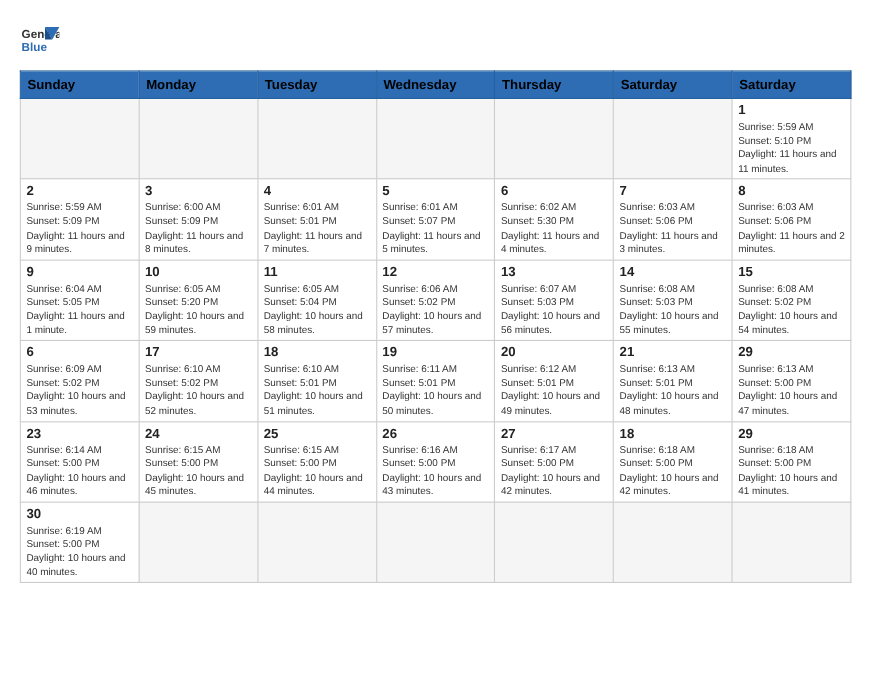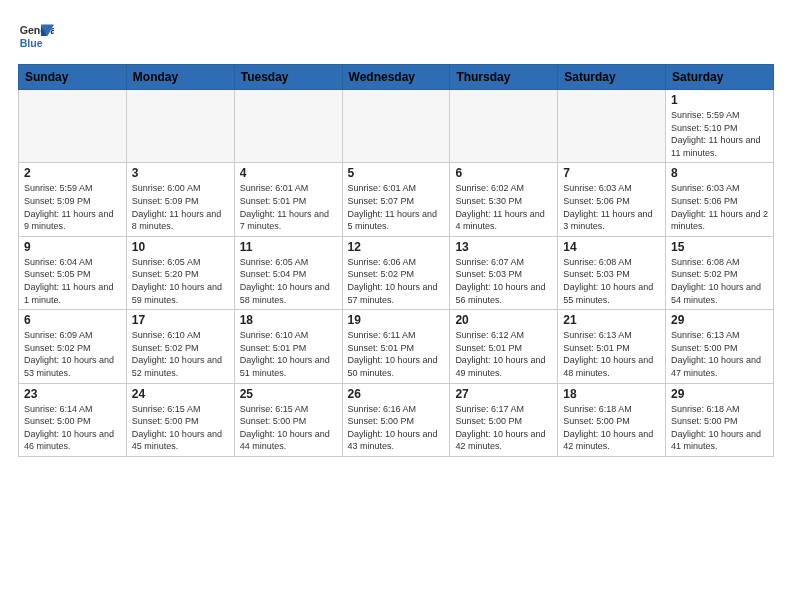--- a/index.html
+++ b/index.html
@@ -303,15 +303,29 @@
 Sunset: 5:00 PM
 Daylight: 10 hours and 42 minutes.</div>
           </td>
           <td>
             <span class="day-number">29</span>
             <div class="day-info">Sunrise: 6:18 AM
 Sunset: 5:00 PM
 Daylight: 10 hours and 41 minutes.</div>
           </td>
         </tr>
+        <tr>
+          <td>
+            <span class="day-number">30</span>
+            <div class="day-info">Sunrise: 6:19 AM
+Sunset: 5:00 PM
+Daylight: 10 hours and 40 minutes.</div>
+          </td>
+          <td class="empty last-row"></td>
+          <td class="empty last-row"></td>
+          <td class="empty last-row"></td>
+          <td class="empty last-row"></td>
+          <td class="empty last-row"></td>
+          <td class="empty last-row"></td>
+        </tr>
       </tbody>
   </table>
 </div>
 
 </body></html>

